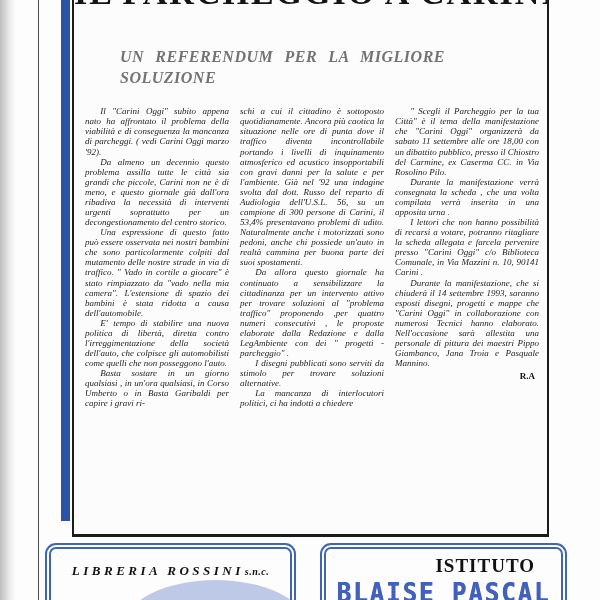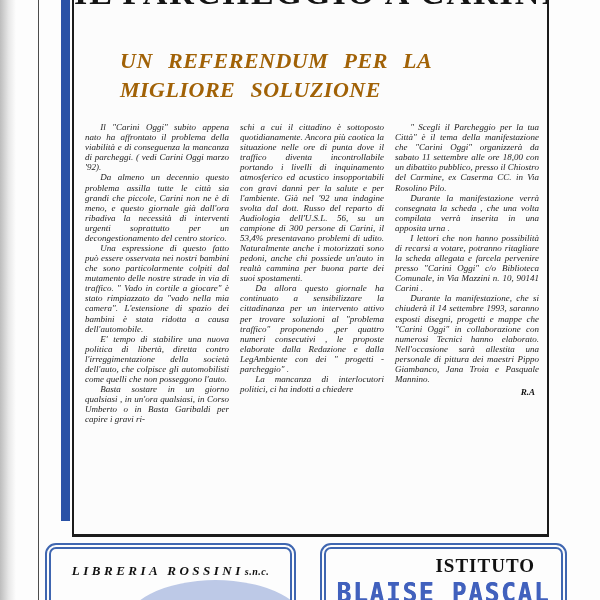--- a/index.html
+++ b/index.html
@@ -24,36 +24,36 @@
     box-sizing:border-box;border:2px solid #1b1b1b;border-bottom-width:3px;
     background:#fcfcfc;overflow:hidden;
   }
   .masthead{
     margin:12px 0 0 0;text-align:center;
     font-size:34px;font-weight:bold;letter-spacing:2px;color:#141414;
     white-space:nowrap;
   }
   .headline{
     margin:34px 0 0 46px;width:400px;
-    font-size:22px;font-weight:bold;font-style:italic;
-    line-height:1.32;word-spacing:0.42em;letter-spacing:0.5px;color:#a16207;
+    font-size:16px;font-weight:bold;font-style:italic;
+    line-height:1.32;word-spacing:0.42em;letter-spacing:0.5px;color:#737373;
   }
   .columns{
     display:flex;gap:11px;margin:18px 8px 0 11px;
   }
   .col{flex:1 1 0;min-width:0;}
   .para{
     margin:0;text-indent:1.7em;
     font-style:italic;font-size:9px;line-height:1.12;
     text-align:justify;color:#1c1c1c;
   }
   .para.noindent{text-indent:0;}
   .byline{
     text-align:right;padding-right:4px;margin-top:3px;
-    font-size:9px;font-weight:bold;color:#111;font-style:italic;
+    font-size:9px;font-weight:bold;color:#111;
   }
   .ad{
     position:absolute;top:543px;height:70px;box-sizing:border-box;
     border:2px solid #3f66b0;border-radius:11px;padding:2px;background:#fdfdfd;
   }
   .ad-inner{
     box-sizing:border-box;height:100%;border:2px solid #3f66b0;border-radius:7px;
     position:relative;overflow:hidden;background:#fdfdfd;
   }
   .ad-left{left:45px;width:251px;}
@@ -99,20 +99,21 @@
     <div class="col">
         <p class="para">Il "Carini Oggi" subito appena nato ha affrontato il problema della viabilità e di conseguenza la mancanza di parcheggi. ( vedi Carini Oggi  marzo '92).</p>
         <p class="para">Da almeno un decennio questo problema assilla tutte le città sia grandi che piccole, Carini non ne è di meno,  e questo giornale  già dall'ora  ribadiva la necessità di interventi  urgenti soprattutto  per  un  decongestionamento del centro storico.</p>
         <p class="para">Una espressione di questo fatto può essere osservata nei nostri bambini che sono particolarmente colpiti dal mutamento delle nostre strade in via di traffico. " Vado in cortile a giocare" è stato rimpiazzato da  "vado nella mia camera". L'estensione di spazio dei  bambini è stata ridotta a causa dell'automobile.</p>
         <p class="para">E' tempo di stabilire una nuova politica di libertà, diretta contro l'irreggimentazione della società dell'auto, che colpisce gli automobilisti come quelli che non posseggono l'auto.</p>
         <p class="para">Basta sostare in un giorno qualsiasi , in un'ora qualsiasi, in Corso Umberto o in Basta Garibaldi per capire i gravi ri-</p>
       </div>
     <div class="col">
         <p class="para noindent">schi a cui  il cittadino è sottoposto quotidianamente.  Ancora più caotica la situazione nelle ore di punta dove il traffico diventa incontrollabile portando i livelli di inquinamento atmosferico ed acustico insopportabili con gravi danni per la salute e per l'ambiente.  Già nel '92 una indagine svolta dal dott. Russo del reparto di Audiologia dell'U.S.L. 56, su un campione di 300 persone di Carini,  il 53,4% presentavano problemi di udito. Naturalmente anche i motorizzati sono pedoni, anche chi possiede un'auto in realtà cammina per buona parte dei suoi spostamenti.</p>
         <p class="para">Da allora questo giornale ha continuato a sensibilizzare la cittadinanza per un intervento attivo per trovare soluzioni al "problema traffico" proponendo ,per quattro numeri consecutivi , le proposte elaborate dalla Redazione e dalla LegAmbiente con dei " progetti -parcheggio" .</p>
+        <p class="para">I disegni pubblicati sono serviti da stimolo per trovare soluzioni alternative.</p>
         <p class="para">La mancanza di interlocutori politici, ci ha indotti a chiedere</p>
       </div>
     <div class="col">
       <div>
           <p class="para">" Scegli il Parcheggio per la tua Città" è il tema della manifestazione che "Carini Oggi" organizzerà da sabato 11 settembre alle ore 18,00  con un dibattito pubblico, presso il  Chiostro del Carmine,  ex Caserma CC. in Via Rosolino Pilo.</p>
           <p class="para">Durante la manifestazione verrà consegnata la  scheda , che una volta compilata verrà inserita in una apposita urna .</p>
           <p class="para">I lettori  che non hanno possibilità di recarsi a votare, potranno ritagliare la scheda allegata e farcela pervenire presso "Carini Oggi" c/o Biblioteca Comunale, in Via Mazzini  n. 10, 90141 Carini .</p>
           <p class="para">Durante la manifestazione,  che  si chiuderà il 14 settembre 1993,  saranno esposti  disegni, progetti e mappe  che  "Carini Oggi" in collaborazione con numerosi Tecnici hanno elaborato. Nell'occasione sarà allestita una personale di pittura  dei maestri Pippo Giambanco, Jana Troia e Pasquale Mannino.</p>
         </div>
       <div class="byline">R.A</div>

